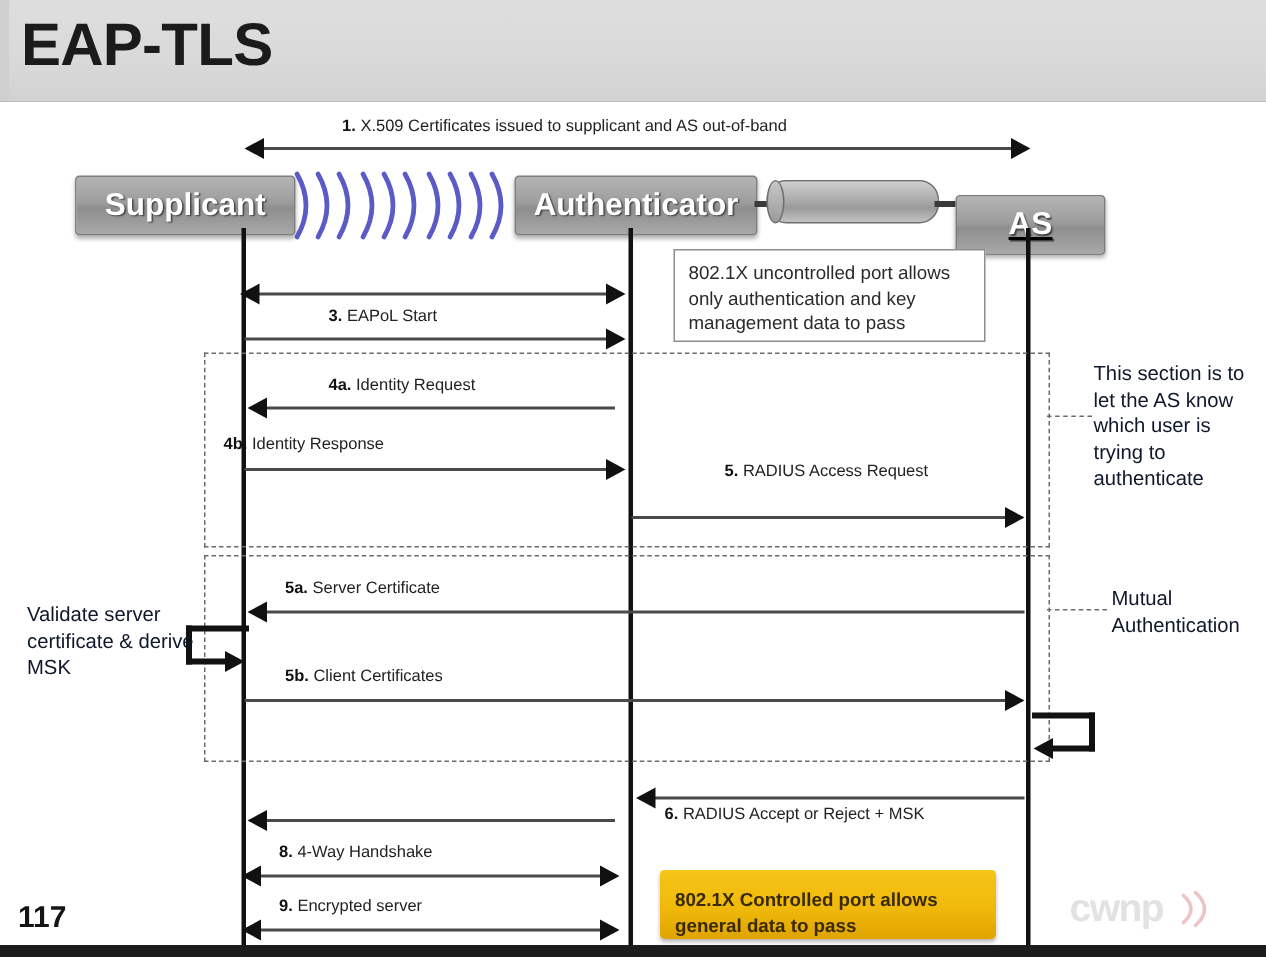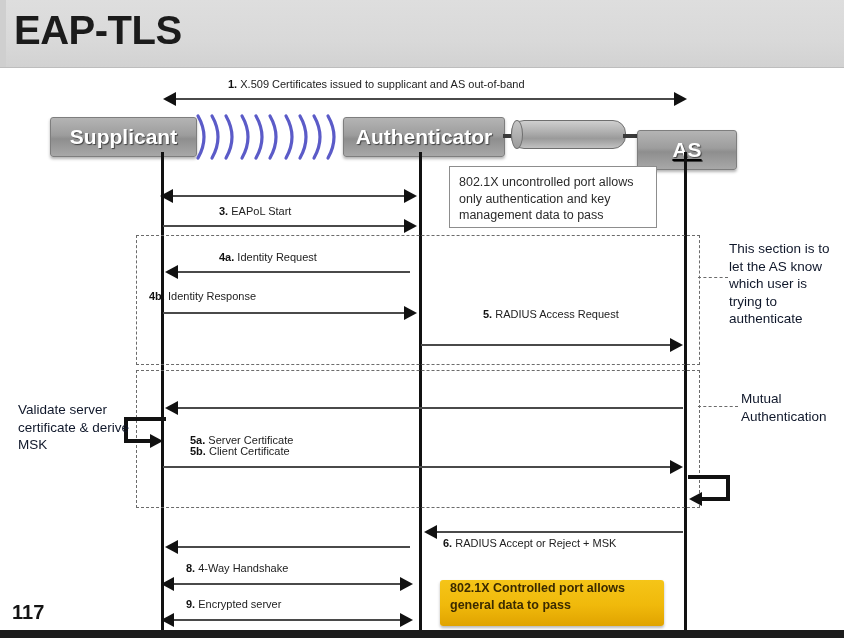--- a/index.html
+++ b/index.html
@@ -116,21 +116,21 @@
     border:1px solid #8d8d8d;background:#fff;
     font-size:12.5px;color:#2b2b2b;line-height:16.5px;
     padding:7px 9px;box-sizing:border-box;
   }
   .note-controlled{
     position:absolute;left:440px;top:580px;width:224px;height:46px;
     background:linear-gradient(180deg,#f5c518 0%,#f0b90b 55%,#e0a300 100%);
     border-radius:3px;
     box-shadow:0 2px 3px rgba(0,0,0,.28);
     font-size:12.5px;color:#3a2a00;font-weight:bold;line-height:17px;
-    padding:0 10px;box-sizing:border-box;
+    padding:12px 10px;box-sizing:border-box;
   }
   .side-note{
     position:absolute;font-size:13.5px;color:#0f172a;line-height:17.5px;
   }
   #side-note-section{left:729px;top:240px;width:112px;}
   #side-note-mutual{left:741px;top:390px;width:100px;}
   #side-note-validate-client{left:737px;top:472px;width:100px;}
   #side-note-validate-server{left:18px;top:401px;width:120px;}
 
   
@@ -225,38 +225,38 @@
     <b>5.</b>
     <span>RADIUS Access Request</span>
   </div>
   <div class="arrow-line" style="left:421px;top:344px;width:254px;"></div>
   <div class="arrow-head right" style="left:670px;top:338px;"></div>
 
   <div class="dash-box" id="dash-box-mutual"></div>
   <div class="dash-connector" style="left:698px;top:406px;width:40px;"></div>
   <div class="side-note" id="side-note-mutual">Mutual Authentication</div>
 
-  <div class="msg-label" style="left:190px;top:384px;margin-top:48px;">
+  <div class="msg-label" style="left:190px;top:384px;">
     <b>5a.</b>
     <span>Server Certificate</span>
   </div>
   <div class="arrow-line" style="left:175px;top:407px;width:508px;"></div>
   <div class="arrow-head left" style="left:165px;top:401px;"></div>
 
   <div class="self-loop" style="left:124px;top:417px;width:42px;height:26px;">
     <div class="seg" style="left:0;top:0;width:42px;height:4px;"></div>
     <div class="seg" style="left:0;top:0;width:4px;height:26px;"></div>
     <div class="seg" style="left:0;top:22px;width:28px;height:4px;"></div>
     <div class="arrow-head right" style="left:26px;top:17px;"></div>
   </div>
   <div class="side-note" id="side-note-validate-server">Validate server certificate &amp; derive MSK</div>
 
   <div class="msg-label" style="left:190px;top:443px;">
     <b>5b.</b>
-    <span>Client Certificate</span>
+    <span>Client Certificates</span>
   </div>
   <div class="arrow-line" style="left:163px;top:466px;width:512px;"></div>
   <div class="arrow-head right" style="left:670px;top:460px;"></div>
 
   <div class="self-loop" style="left:688px;top:475px;width:42px;height:26px;">
     <div class="seg" style="left:0;top:0;width:42px;height:4px;"></div>
     <div class="seg" style="left:38px;top:0;width:4px;height:26px;"></div>
     <div class="seg" style="left:14px;top:22px;width:28px;height:4px;"></div>
     <div class="arrow-head left" style="left:1px;top:17px;"></div>
   </div>
@@ -283,15 +283,24 @@
     <b>9.</b>
     <span>Encrypted server</span>
   </div>
   <div class="arrow-line" style="left:170px;top:619px;width:236px;"></div>
   <div class="arrow-head left" style="left:161px;top:613px;"></div>
   <div class="arrow-head right" style="left:400px;top:613px;"></div>
 
   <div class="note-controlled">802.1X Controlled port allows general data to pass</div>
 
   <div class="page-num">117</div>
+  <div class="cwnp-logo">
+    <svg width="120" height="34" viewBox="0 0 120 34">
+      <text x="0" y="25" font-family="Liberation Sans, sans-serif" font-size="26" font-weight="bold" fill="#e2e2e2" letter-spacing="-1">cwnp</text>
+      <g fill="none" stroke="#eec3c6" stroke-width="2.4" stroke-linecap="round">
+        <path d="M76 8 Q86 17 76 26"></path>
+        <path d="M84 6 Q96 17 84 28"></path>
+      </g>
+    </svg>
+  </div>
   <div class="footer-rule"></div>
 
 </div>
 
 </body></html>

